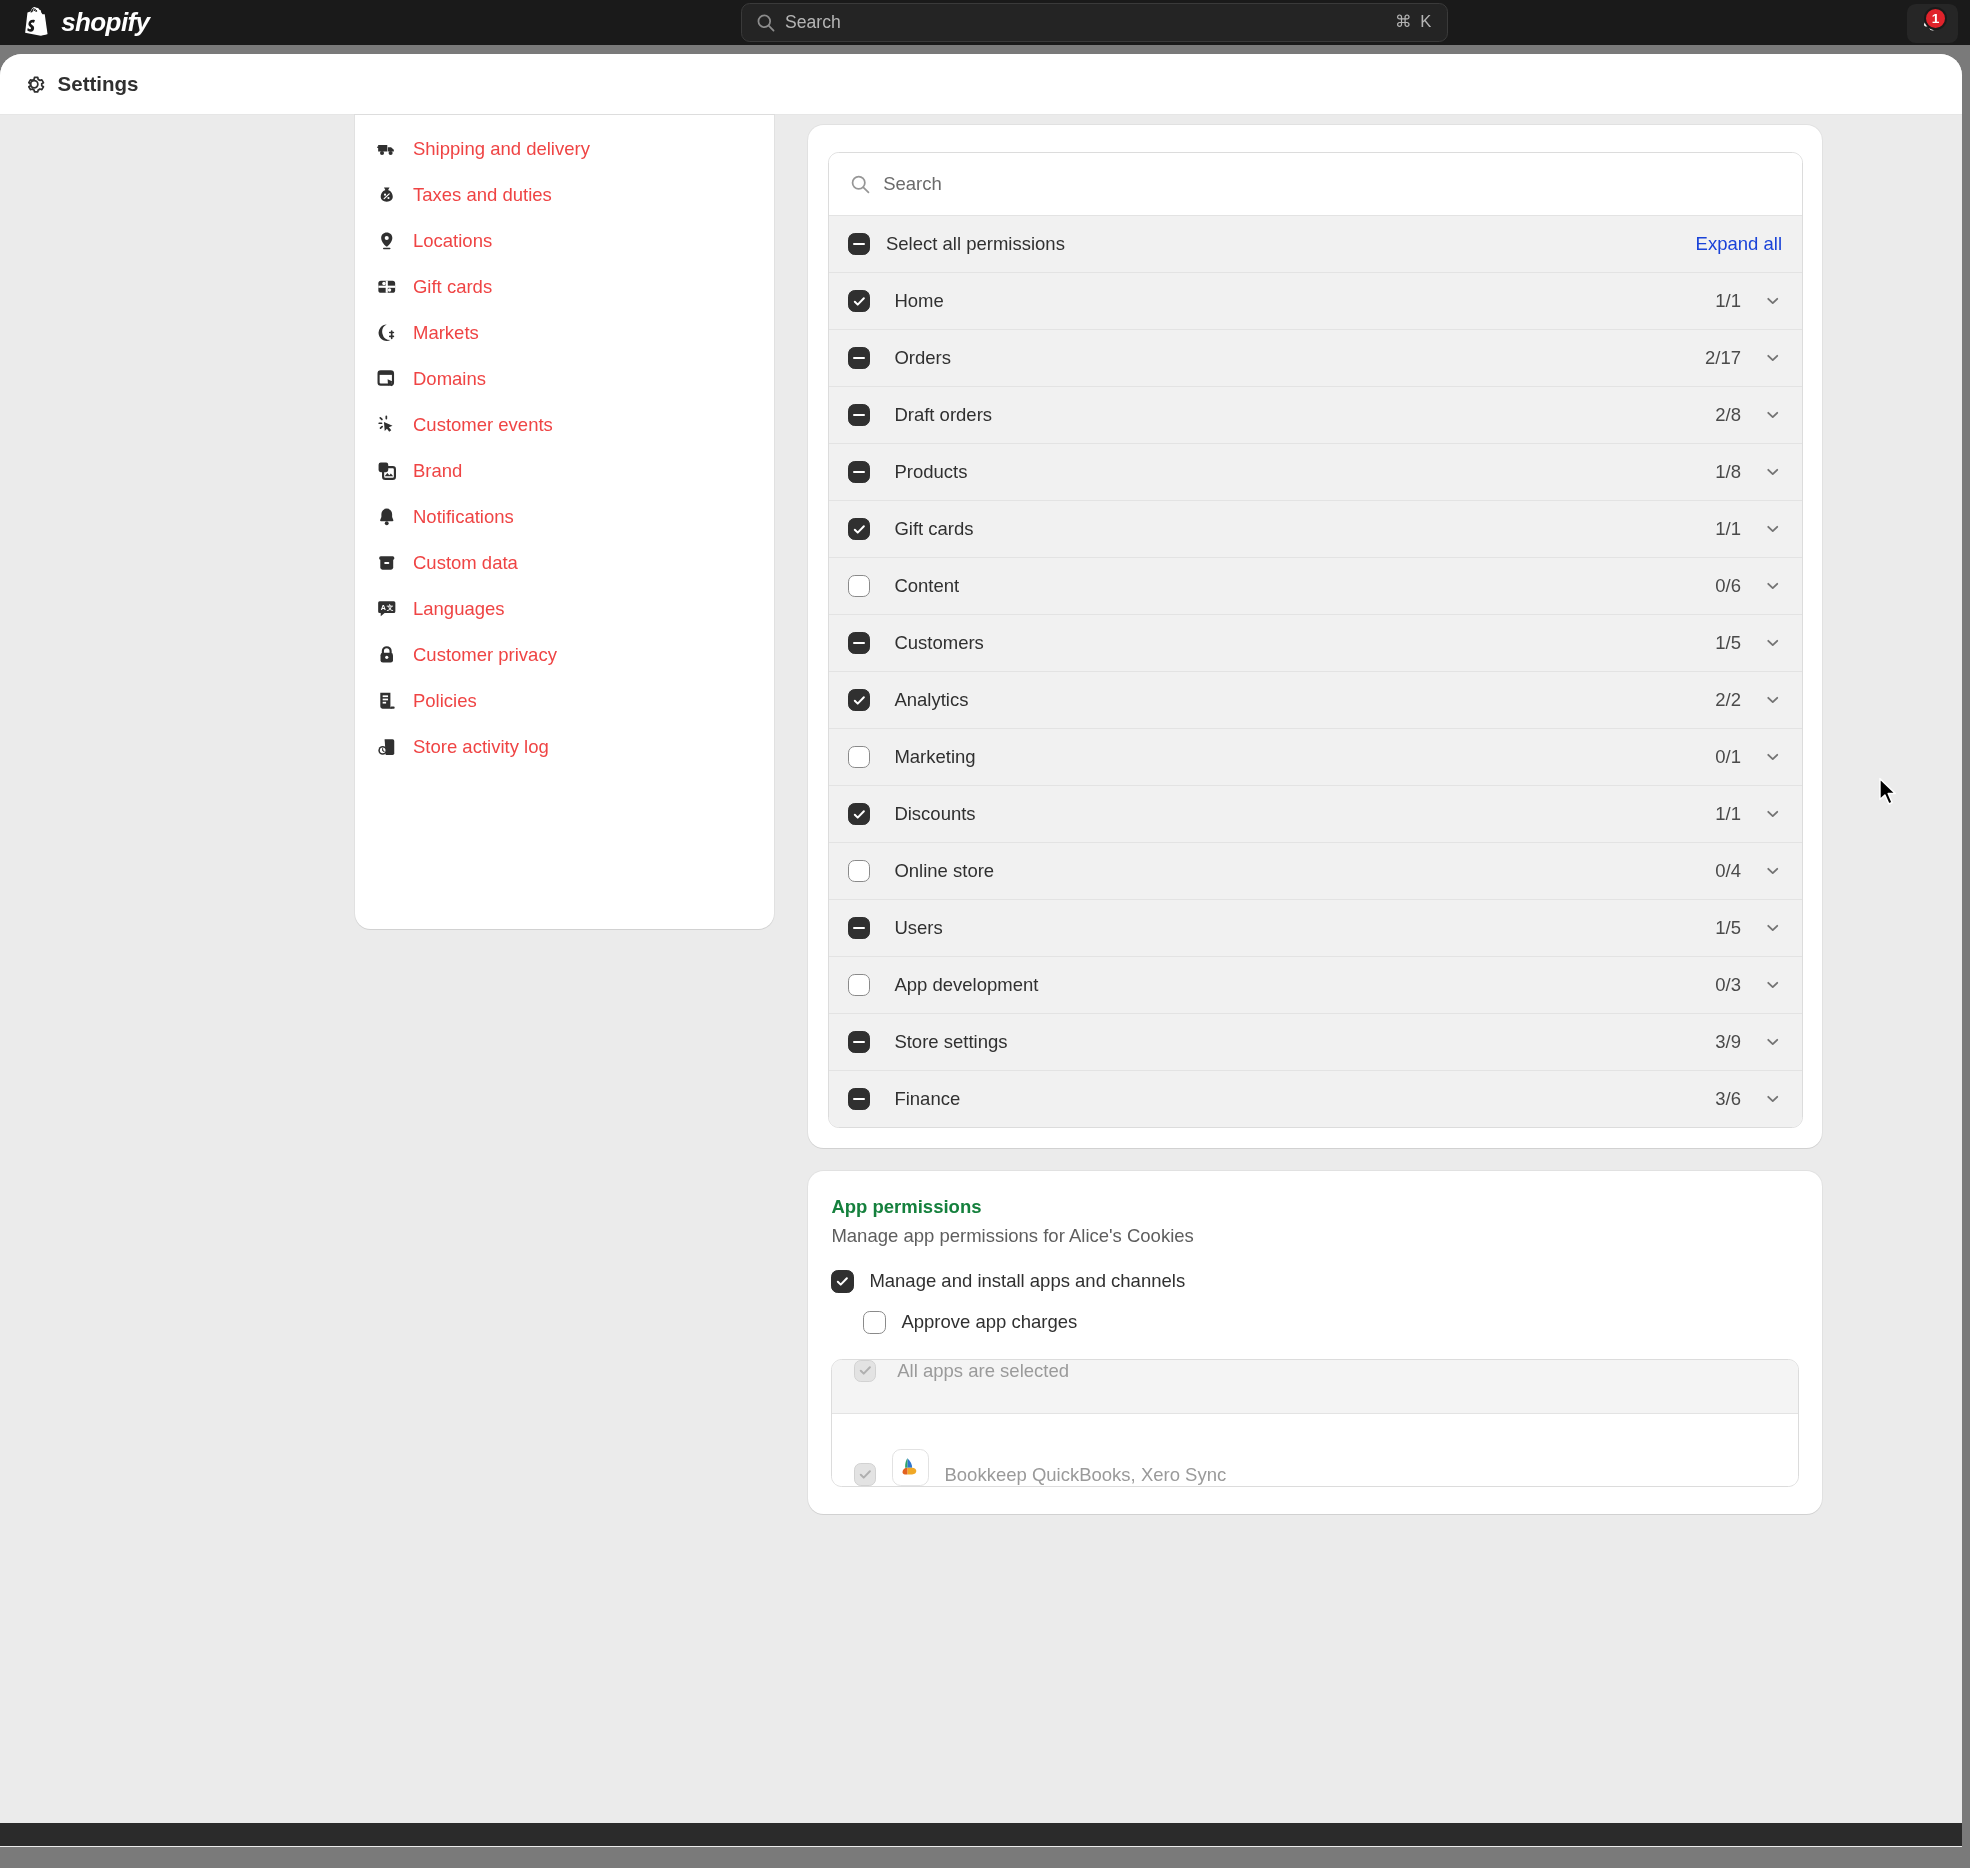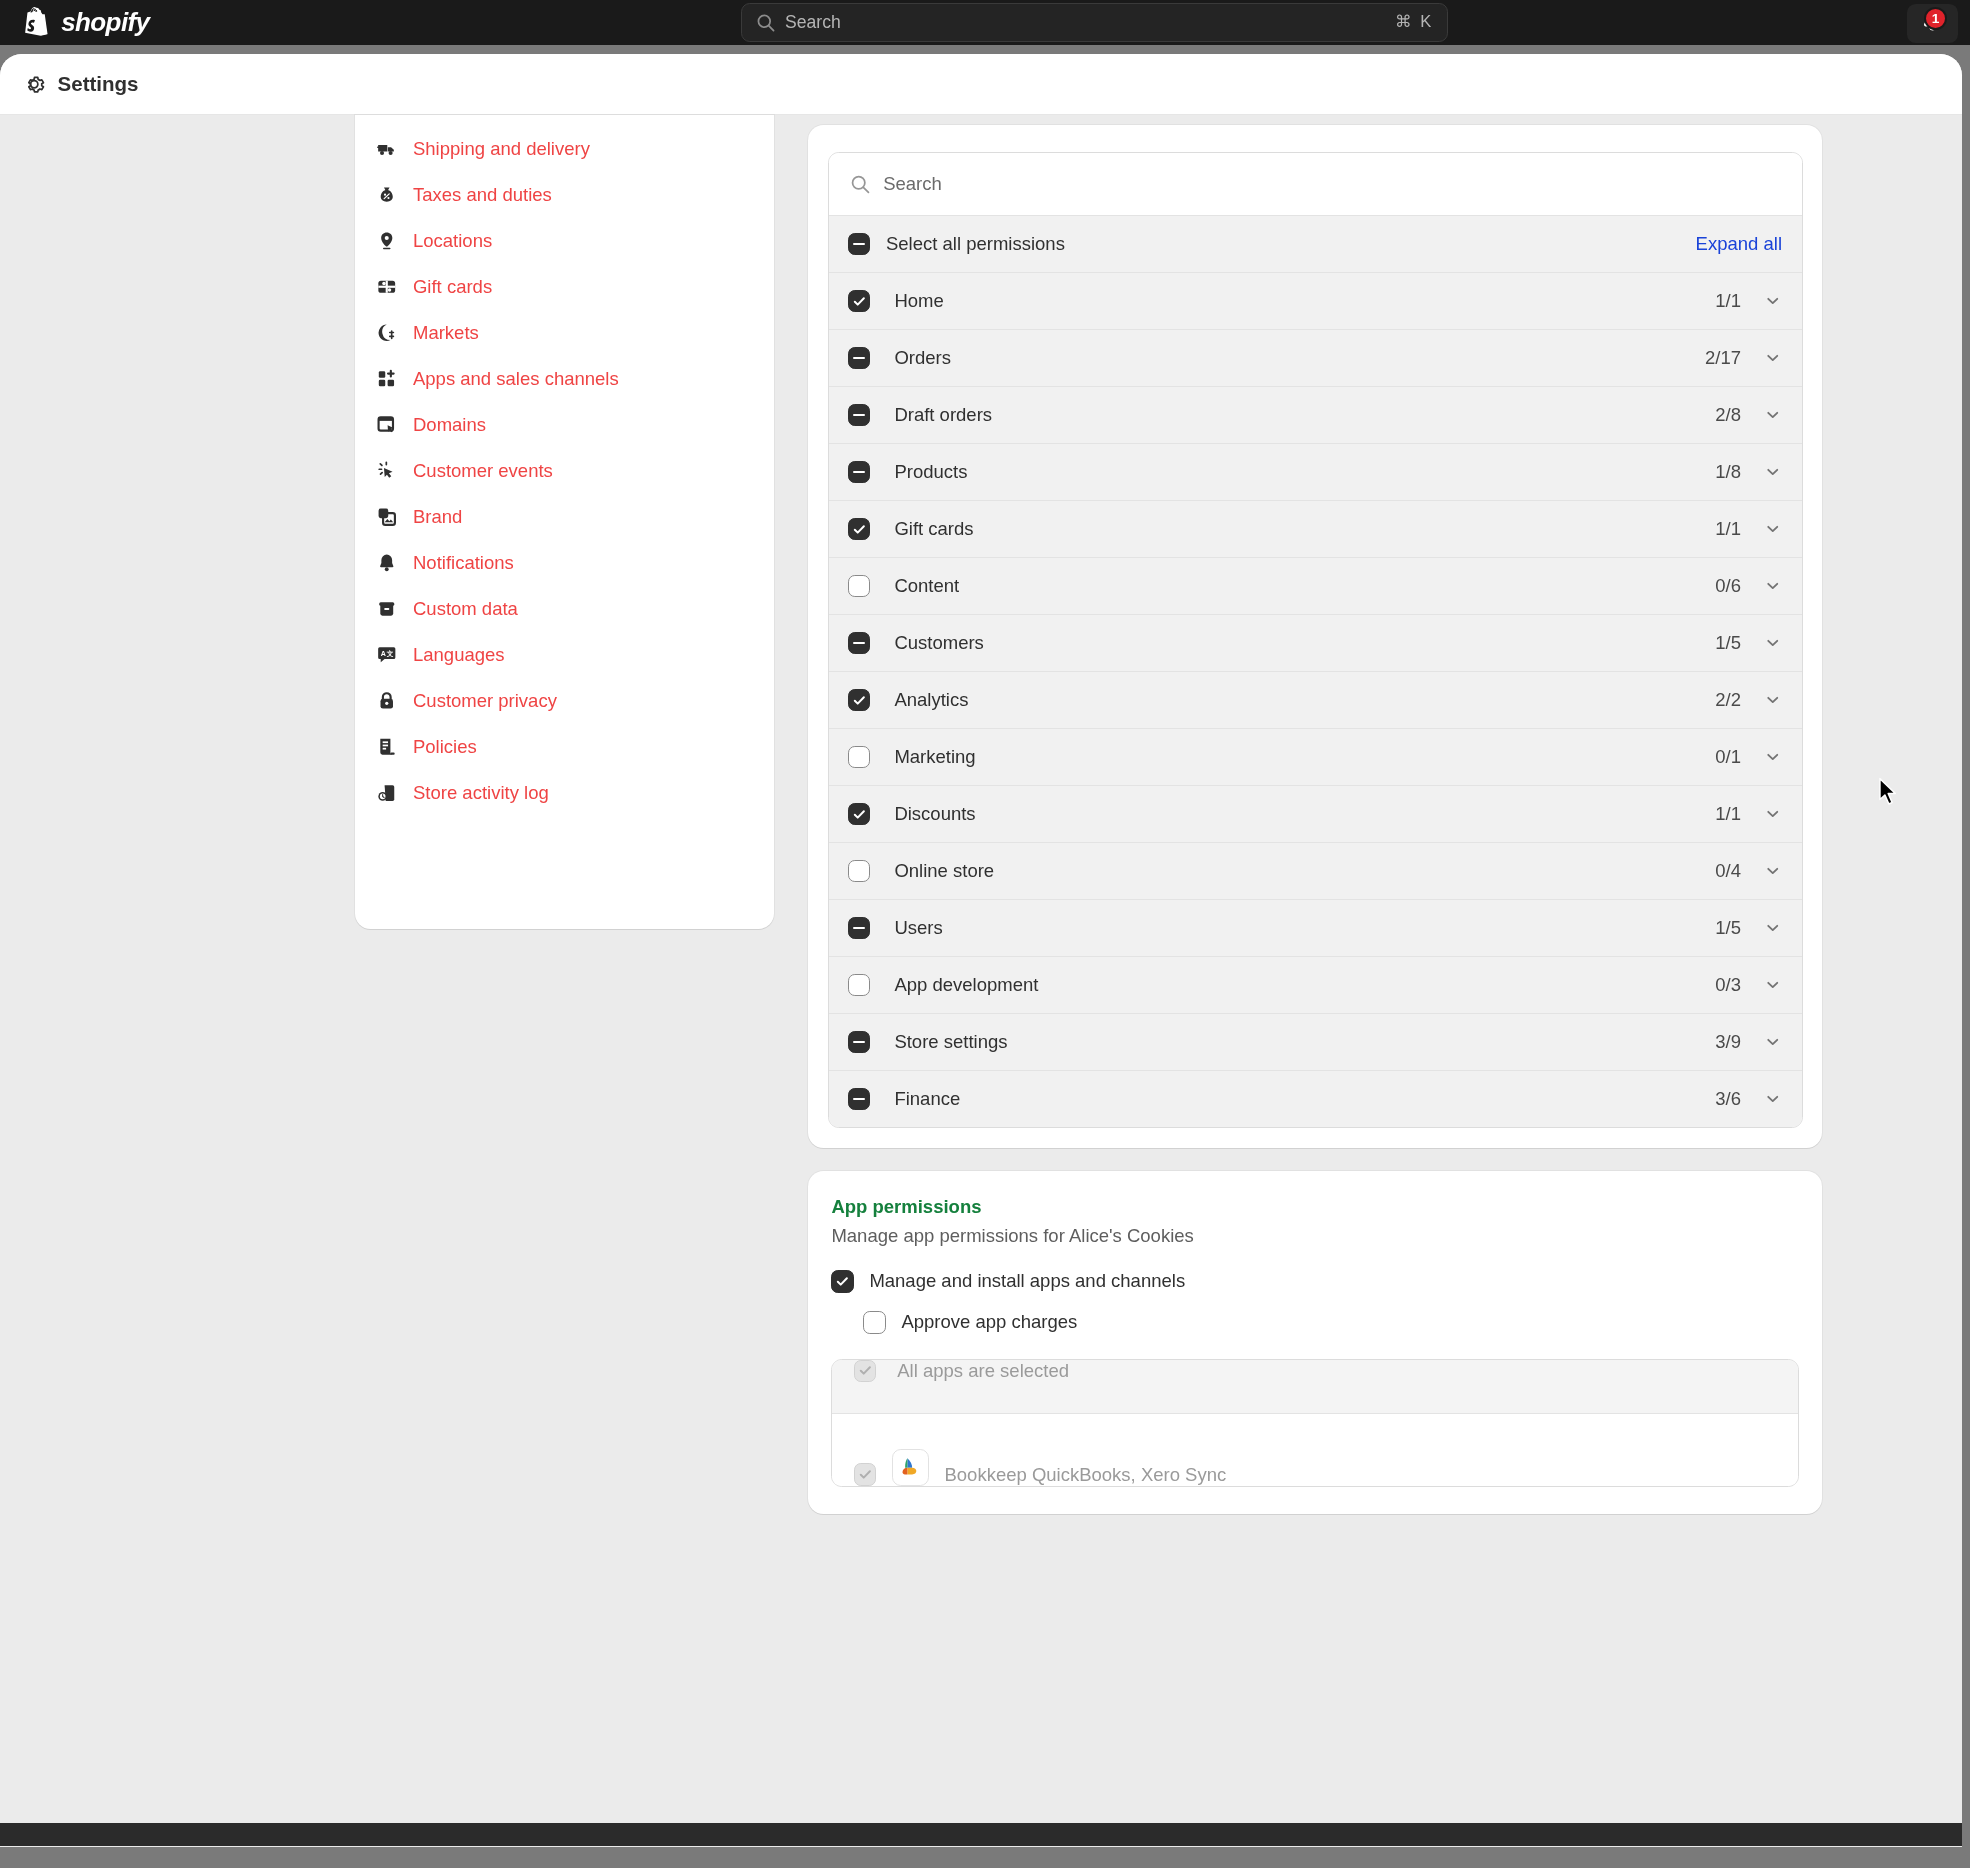--- a/index.html
+++ b/index.html
@@ -322,31 +322,20 @@
         <div class="nav-item">
           <span class="ni-icon">
             <svg width="21.5" height="21.5" viewBox="0 0 20 20">
               <path d="M10 2.4a7.6 7.6 0 1 0 3.4 14.4A7.6 7.6 0 0 1 10 2.4z" fill="#303030"></path>
               <path d="M14.6 8.4v7m-1.8-5.6h3.4m-3.4 3.6h3.4" stroke="#303030" stroke-width="1.5" stroke-linecap="round" fill="none"></path>
             </svg>
           </span>
           <span>Markets</span>
         </div>
 
-        <div class="nav-item">
-          <span class="ni-icon">
-            <svg width="21.5" height="21.5" viewBox="0 0 20 20">
-              <rect x="2.6" y="3" width="6" height="6" rx="1.2" fill="#303030"></rect>
-              <rect x="2.6" y="11" width="6" height="6" rx="1.2" fill="#303030"></rect>
-              <rect x="10.8" y="11" width="6" height="6" rx="1.2" fill="#303030"></rect>
-              <path d="M13.8 2.6v5.2M11.2 5.2h5.2" stroke="#303030" stroke-width="2" stroke-linecap="round"></path>
-            </svg>
-          </span>
-          <span>Apps and sales channels</span>
-        </div>
 
         <div class="nav-item">
           <span class="ni-icon">
             <svg width="21.5" height="21.5" viewBox="0 0 20 20">
               <rect x="2.4" y="3" width="13.4" height="12.4" rx="2" fill="none" stroke="#303030" stroke-width="2"></rect>
               <rect x="2.4" y="3" width="13.4" height="3.4" fill="#303030"></rect>
               <path d="M10.8 10.4l5.6 2.6-2.4 1 1.6 2-1.4.9-1.5-2-1.5 1.6z" fill="#303030"></path>
             </svg>
           </span>
           <span>Domains</span>

